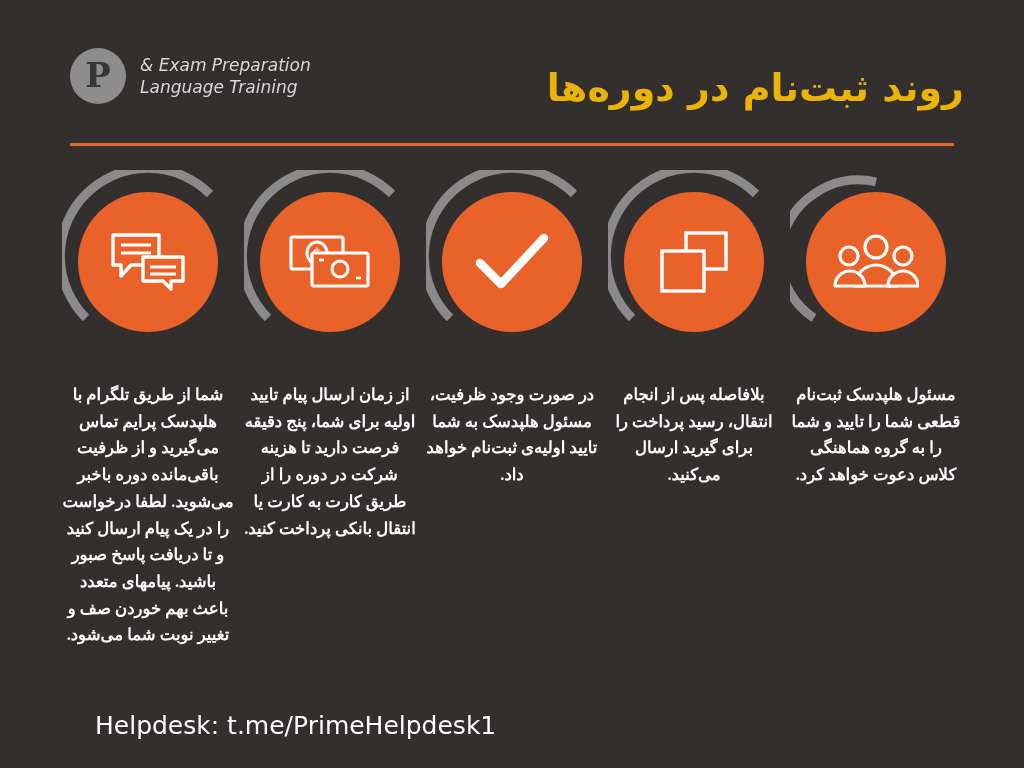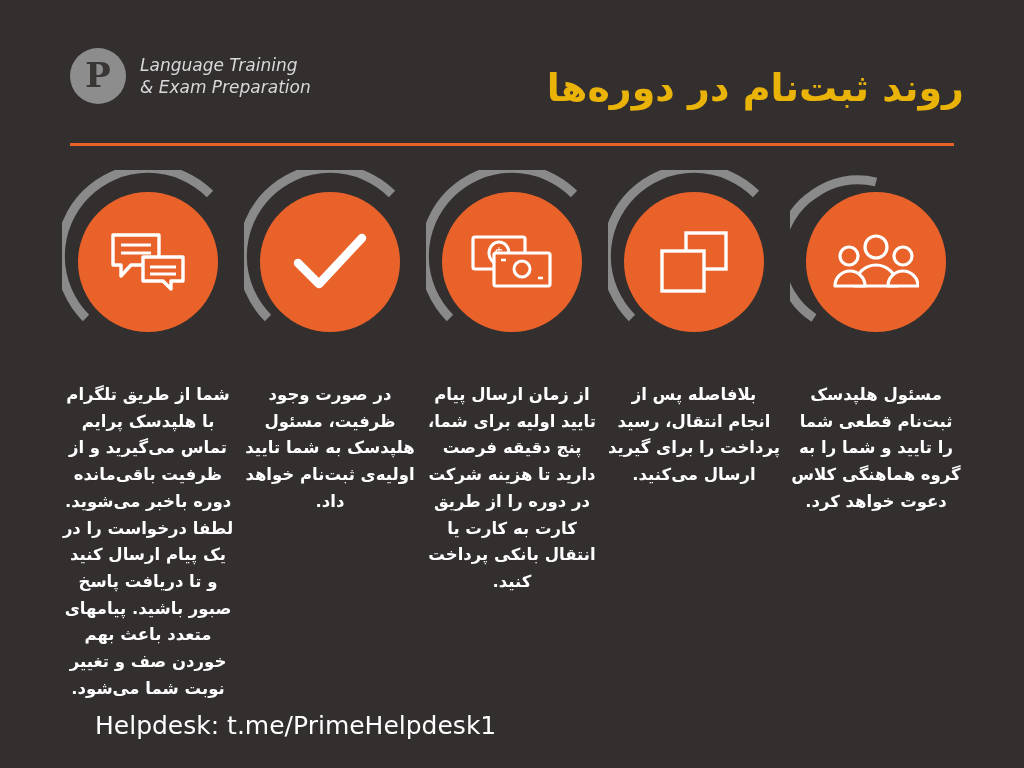--- a/index.html
+++ b/index.html
@@ -133,20 +133,21 @@
   .circle svg { display: block; }
   .caption {
     margin-top: 16px;
     font-size: 16.5px;
     line-height: 1.62;
     color: #ffffff;
     text-align: center;
     direction: rtl;
     font-weight: 700;
     width: 172px;
+    font-family: Liberation Serif, serif;
   }
 
   
   .footer {
     position: absolute;
     left: 95px;
     bottom: 28px;
     font-size: 25px;
     color: #ffffff;
     direction: ltr;
@@ -158,22 +159,22 @@
 <body>
 
 <div class="page">
 
   <div class="header">
     <div class="logo-block">
       <div class="logo-mark">
         <span>P</span>
       </div>
       <div class="logo-text">
+        <div class="logo-sub">&amp; Exam Preparation</div>
         <div class="logo-sub">Language Training</div>
-        <div class="logo-sub">&amp; Exam Preparation</div>
       </div>
     </div>
     <div class="main-title">روند ثبت‌نام در دوره‌ها</div>
   </div>
   <div class="rule"></div>
 
   <div class="steps">
 
     <div class="step">
       <div class="circle-wrap">
@@ -185,34 +186,20 @@
             <path d="M4 4 H50 V34 H22 L12 45 V34 H4 Z" fill="none" stroke="#fff" stroke-width="3.4" stroke-linejoin="round"></path>
             <line x1="12" y1="14" x2="42" y2="14" stroke="#fff" stroke-width="3"></line>
             <line x1="12" y1="22" x2="42" y2="22" stroke="#fff" stroke-width="3"></line>
             <path d="M34 26 H74 V50 H62 V58 L54 50 H34 Z" fill="#e8622a" stroke="#fff" stroke-width="3.4" stroke-linejoin="round"></path>
             <line x1="41" y1="36" x2="67" y2="36" stroke="#fff" stroke-width="3"></line>
             <line x1="41" y1="43" x2="67" y2="43" stroke="#fff" stroke-width="3"></line>
           </svg>
         </div>
       </div>
       <div class="caption">شما از طریق تلگرام با هلپدسک پرایم تماس می‌گیرید و از ظرفیت باقی‌مانده دوره باخبر می‌شوید. لطفا درخواست را در یک پیام ارسال کنید و تا دریافت پاسخ صبور باشید. پیامهای متعدد باعث بهم خوردن صف و تغییر نوبت شما می‌شود.</div>
-    </div>
-
-    <div class="step">
-      <div class="circle-wrap">
-        <svg class="arc" viewBox="0 0 172 172">
-          <path d="M 24 148 A 74 74 0 0 1 148 24" fill="none" stroke="#8a8a8a" stroke-width="9"></path>
-        </svg>
-        <div class="circle">
-          <svg width="74" height="58" viewBox="0 0 74 58">
-            <path d="M5 30 L26 51 L69 5" fill="none" stroke="#fff" stroke-width="8.5" stroke-linecap="round" stroke-linejoin="round"></path>
-          </svg>
-        </div>
-      </div>
-      <div class="caption">در صورت وجود ظرفیت، مسئول هلپدسک به شما تایید اولیه‌ی ثبت‌نام خواهد داد.</div>
     </div>
 
     <div class="step">
       <div class="circle-wrap">
         <svg class="arc" viewBox="0 0 172 172">
           <path d="M 24 148 A 74 74 0 0 1 148 24" fill="none" stroke="#8a8a8a" stroke-width="9"></path>
         </svg>
         <div class="circle">
           <svg width="84" height="58" viewBox="0 0 84 58">
             <rect x="3" y="4" width="52" height="32" rx="2" fill="none" stroke="#fff" stroke-width="3.2"></rect>
@@ -227,20 +214,34 @@
       </div>
       <div class="caption">از زمان ارسال پیام تایید اولیه برای شما، پنج دقیقه فرصت دارید تا هزینه شرکت در دوره را از طریق کارت به کارت یا انتقال بانکی پرداخت کنید.</div>
     </div>
 
     <div class="step">
       <div class="circle-wrap">
         <svg class="arc" viewBox="0 0 172 172">
           <path d="M 24 148 A 74 74 0 0 1 148 24" fill="none" stroke="#8a8a8a" stroke-width="9"></path>
         </svg>
         <div class="circle">
+          <svg width="74" height="58" viewBox="0 0 74 58">
+            <path d="M5 30 L26 51 L69 5" fill="none" stroke="#fff" stroke-width="8.5" stroke-linecap="round" stroke-linejoin="round"></path>
+          </svg>
+        </div>
+      </div>
+      <div class="caption">در صورت وجود ظرفیت، مسئول هلپدسک به شما تایید اولیه‌ی ثبت‌نام خواهد داد.</div>
+    </div>
+
+    <div class="step">
+      <div class="circle-wrap">
+        <svg class="arc" viewBox="0 0 172 172">
+          <path d="M 24 148 A 74 74 0 0 1 148 24" fill="none" stroke="#8a8a8a" stroke-width="9"></path>
+        </svg>
+        <div class="circle">
           <svg width="72" height="66" viewBox="0 0 72 66">
             <rect x="28" y="4" width="40" height="36" fill="none" stroke="#fff" stroke-width="3.4"></rect>
             <rect x="4" y="22" width="42" height="40" fill="#e8622a" stroke="#fff" stroke-width="3.4"></rect>
           </svg>
         </div>
       </div>
       <div class="caption">بلافاصله پس از انجام انتقال، رسید پرداخت را برای گیرید ارسال می‌کنید.</div>
     </div>
 
     <div class="step">

